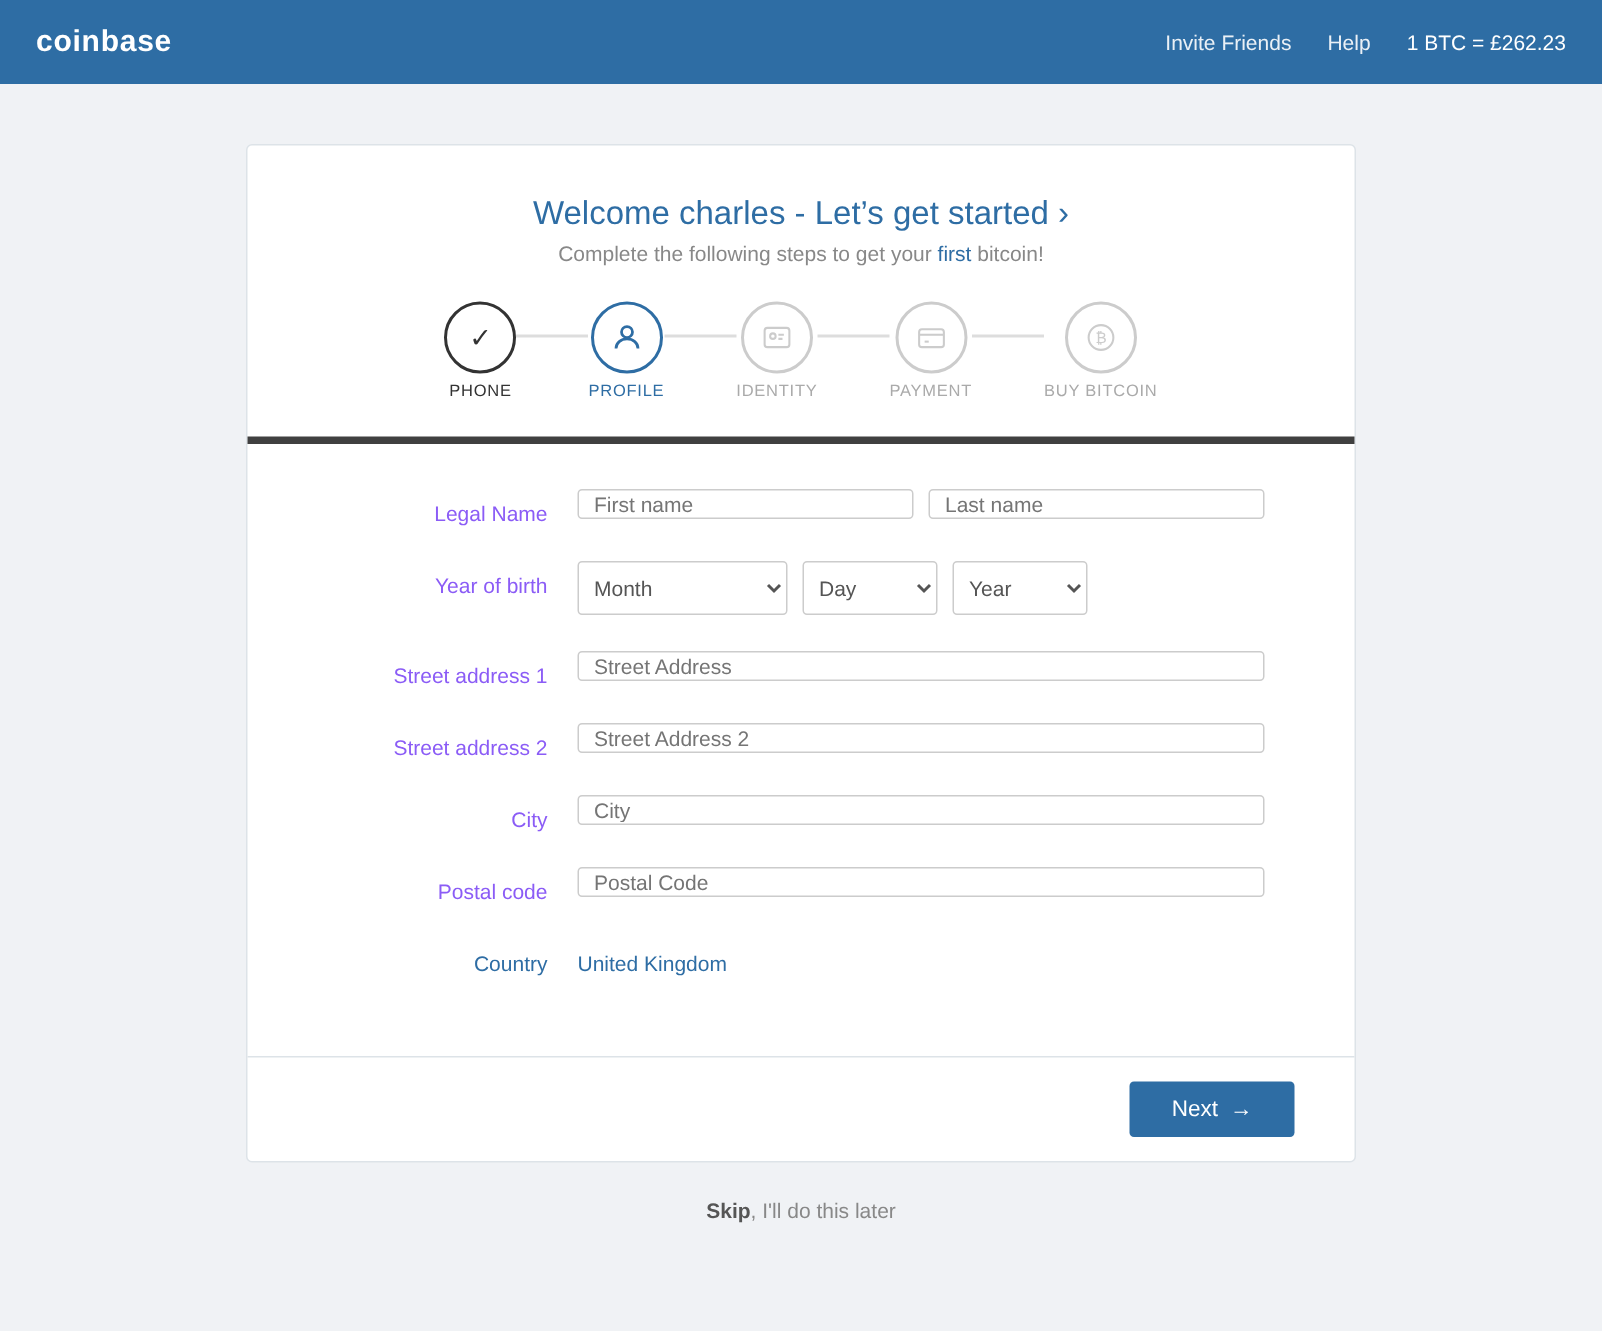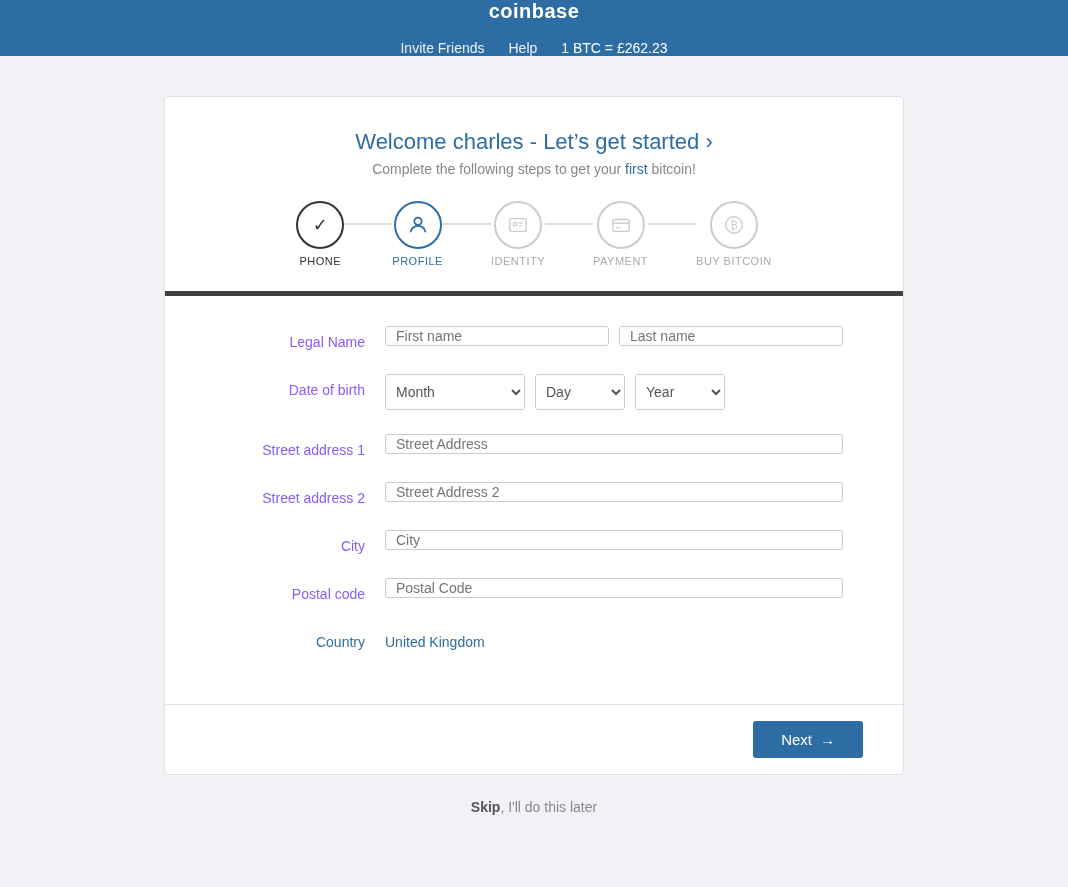--- a/index.html
+++ b/index.html
@@ -6,21 +6,20 @@
     body { font-family: -apple-system, BlinkMacSystemFont, 'Segoe UI', sans-serif; background: #f0f2f5; min-height: 887px; }
 
     
     .header {
       background: #2e6da4;
       height: 56px;
       display: flex;
       align-items: center;
       justify-content: space-between;
       padding: 0 24px;
-      flex-direction: column;
     }
     .header-logo {
       color: #fff;
       font-size: 20px;
       font-weight: 600;
       letter-spacing: 0.5px;
     }
     .header-nav {
       display: flex;
       align-items: center;
@@ -291,21 +290,21 @@
 
       <div class="form-row">
         <div class="form-label">Legal Name</div>
         <div class="form-fields">
           <input type="text" placeholder="First name" style="">
           <input type="text" placeholder="Last name" style="">
         </div>
       </div>
 
       <div class="form-row">
-        <div class="form-label">Date of birth</div>
+        <div class="form-label">Year of birth</div>
         <div class="form-fields">
           <select class="month">
             <option value="">Month</option>
             <option>January</option><option>February</option><option>March</option>
             <option>April</option><option>May</option><option>June</option>
             <option>July</option><option>August</option><option>September</option>
             <option>October</option><option>November</option><option>December</option>
           </select>
           <select class="day">
             <option value="">Day</option>

